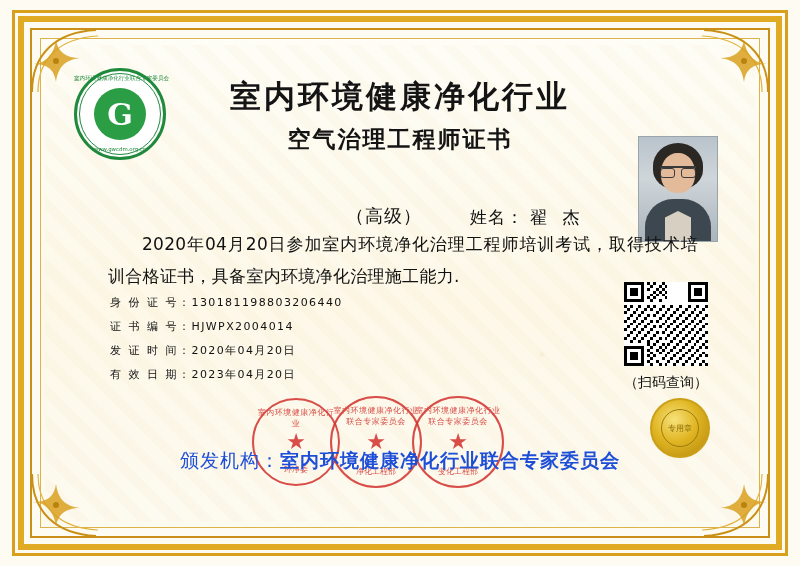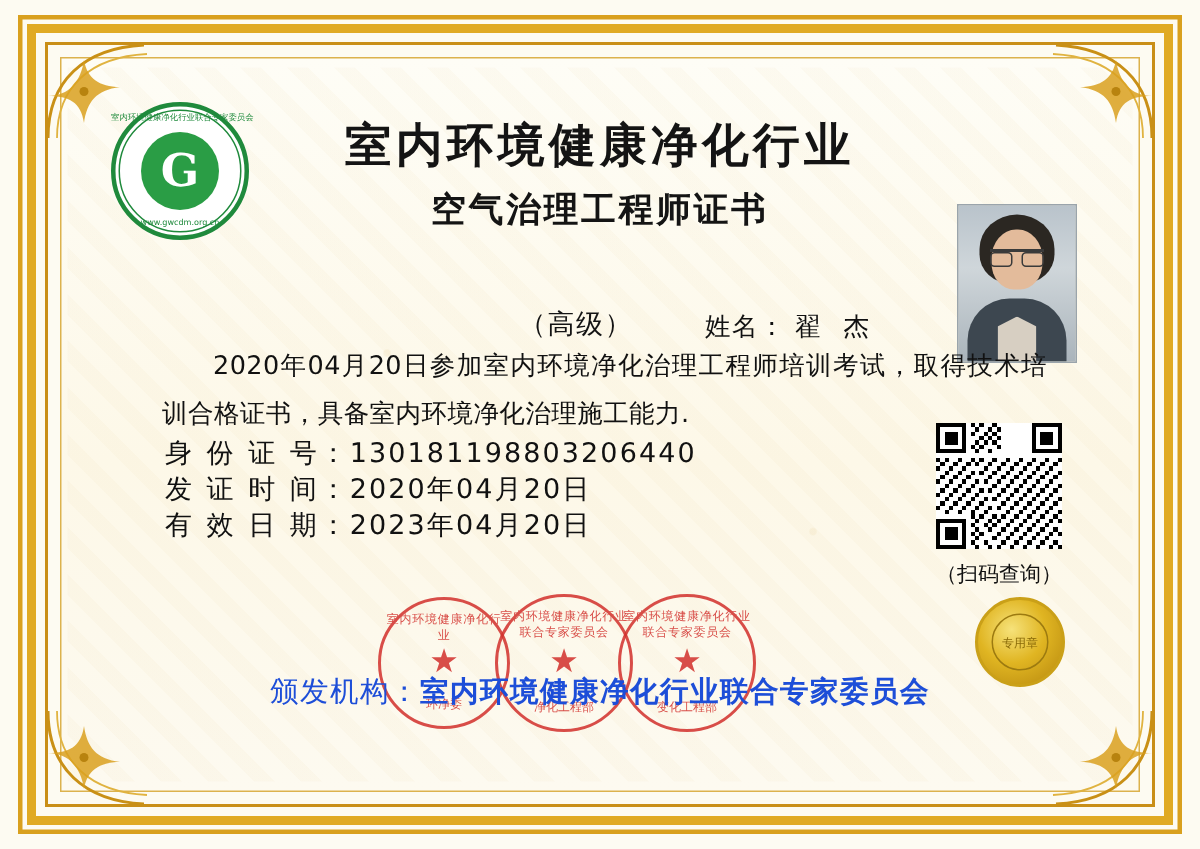--- a/index.html
+++ b/index.html
@@ -254,21 +254,21 @@
     text-align: justify;
     letter-spacing: 0.3px;
   }
   .body-text .indent { display:inline-block; width: 34px; }
 
   
   .fields {
     position: absolute;
     left: 110px;
     top: 292px;
-    font-size: 18px;
+    font-size: 11px;
     color: #111;
     line-height: 21px;
     letter-spacing: 0.5px;
   }
   .fields .row { white-space: nowrap; margin-bottom: 3px; }
   .fields .lbl { letter-spacing: 2px; }
   .fields .val { letter-spacing: 1.4px; }
 
   
   .qr-wrap {
@@ -426,20 +426,23 @@
 
   <div class="name-line">
     <span>姓名：</span><span class="val">翟  杰</span>
   </div>
 
   <div class="body-text"><span class="indent"></span><span>2020年04月20日参加室内环境净化治理工程师培训考试，取得技术培训合格证书，具备室内环境净化治理施工能力.</span></div>
 
   <div class="fields">
     <div class="row">
       <span class="lbl">身 份 证 号：</span><span class="val">130181198803206440</span>
+    </div>
+    <div class="row">
+      <span class="lbl">证 书 编 号：</span><span class="val">HJWPX2004014</span>
     </div>
     <div class="row">
       <span class="lbl">发 证 时 间：</span><span class="val">2020年04月20日</span>
     </div>
     <div class="row">
       <span class="lbl">有 效 日 期：</span><span class="val">2023年04月20日</span>
     </div>
   </div>
 
   <div class="qr-wrap">

